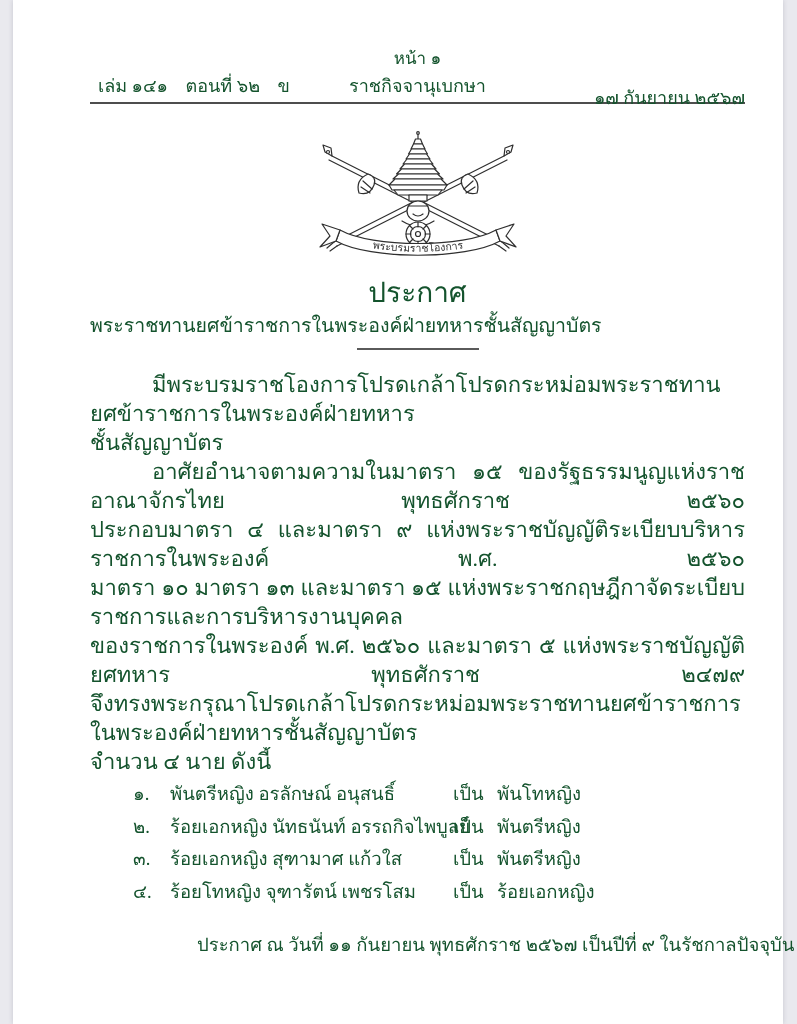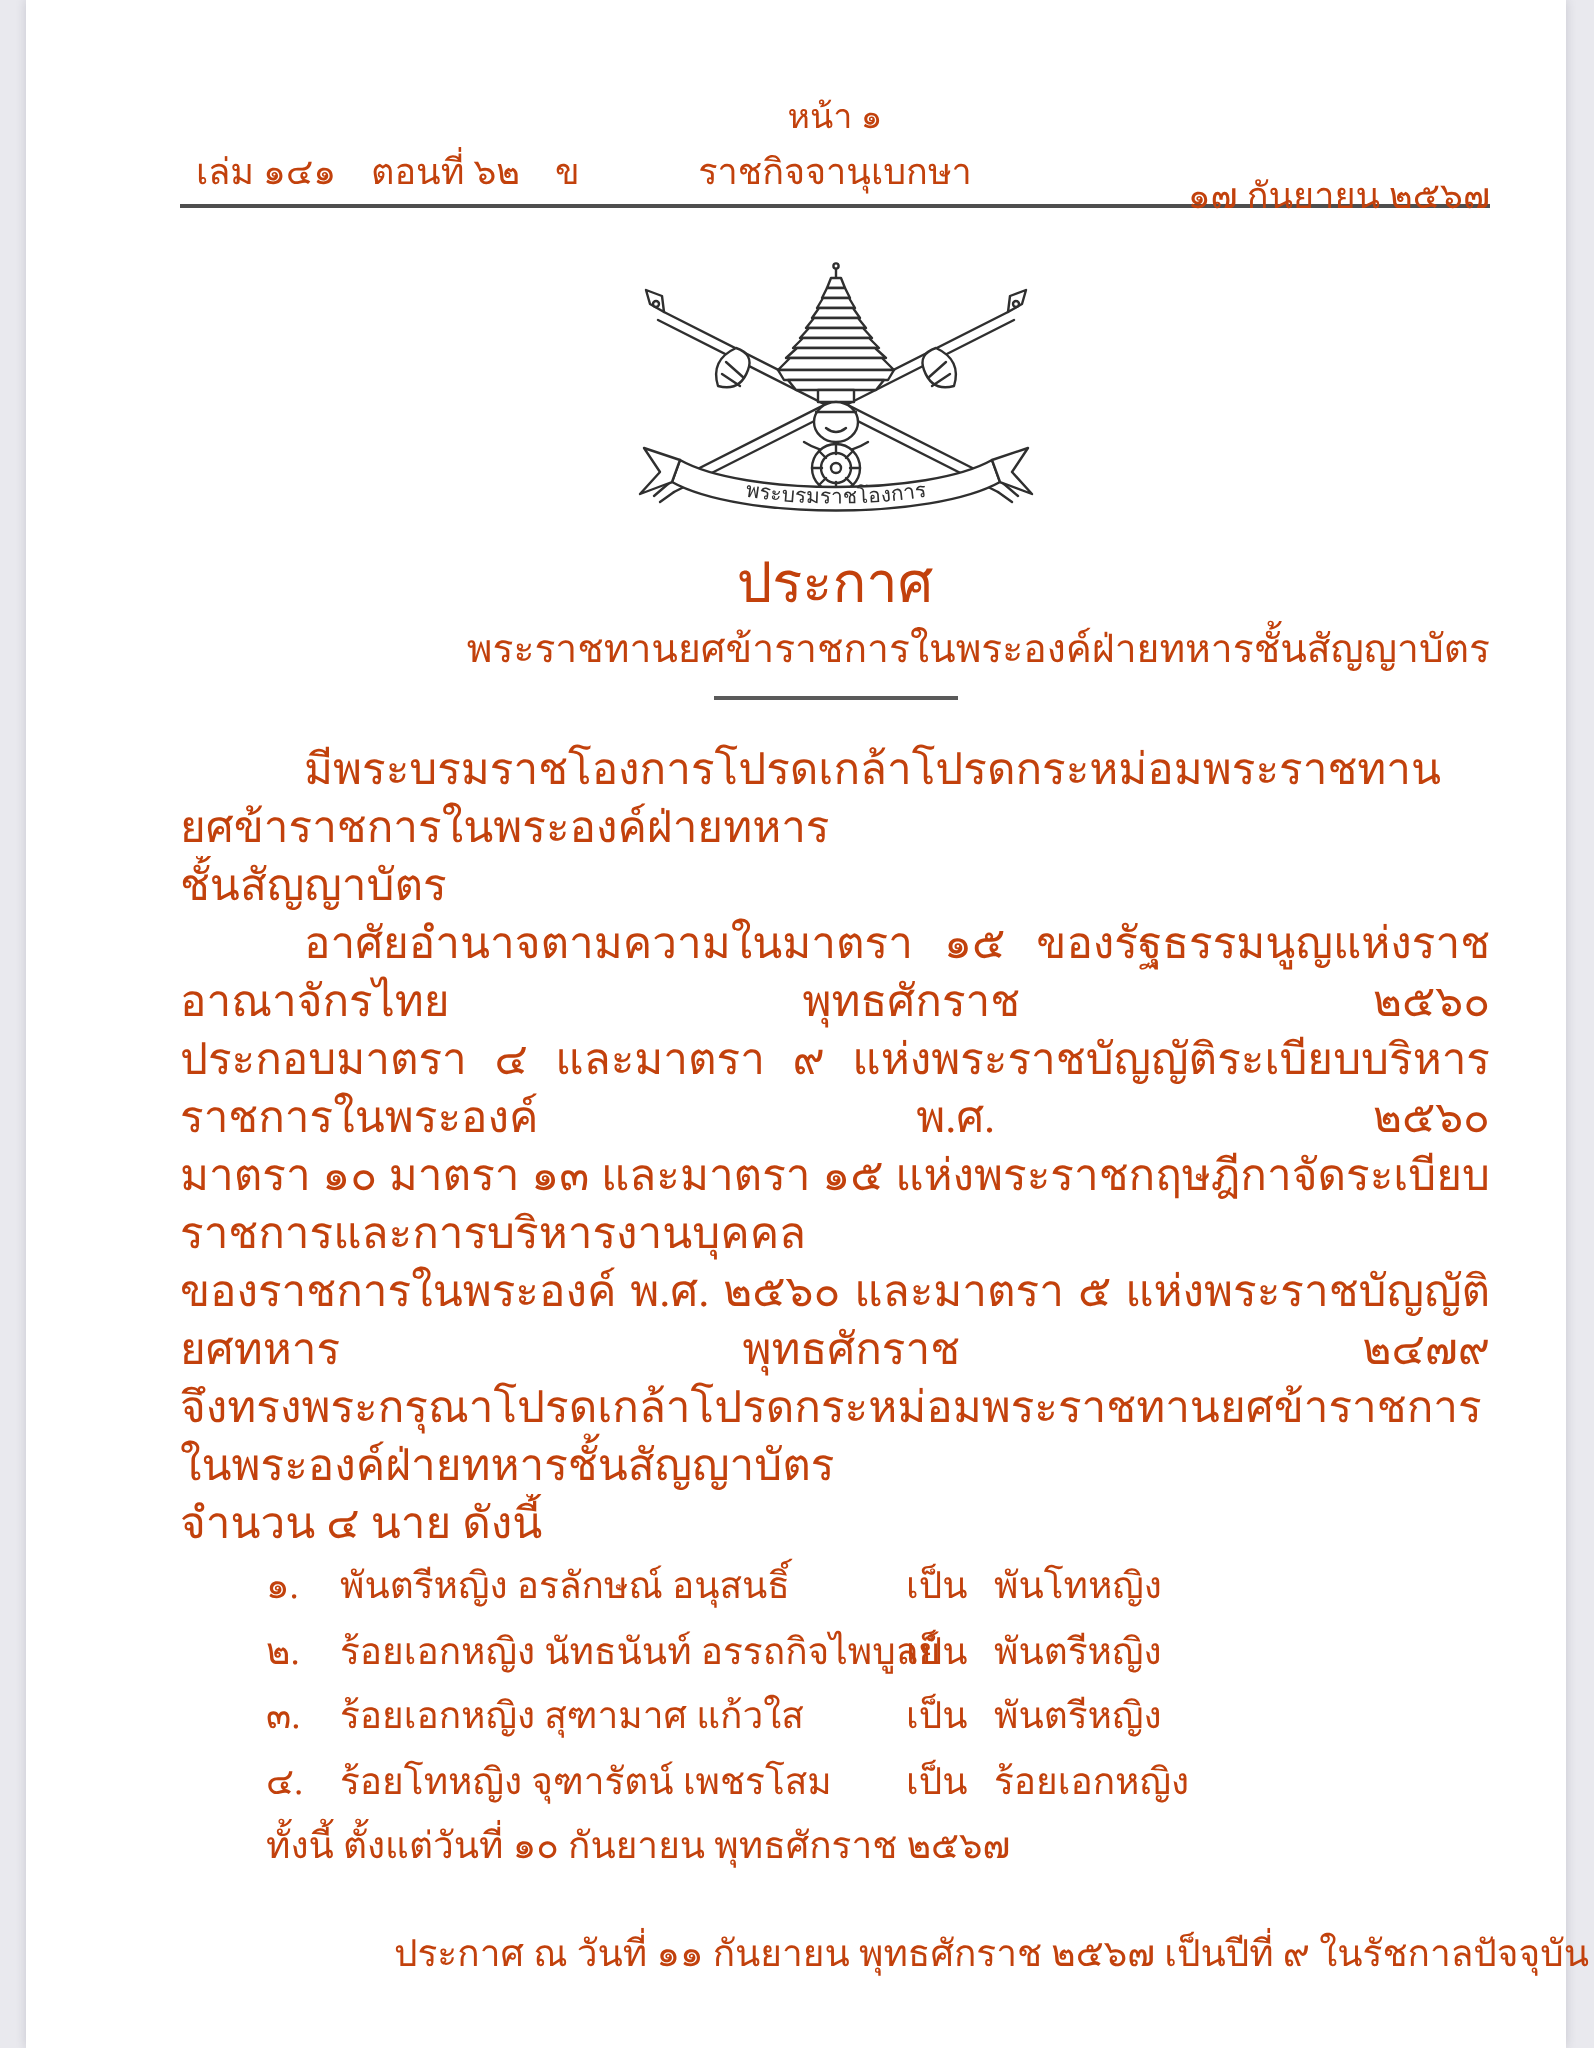--- a/index.html
+++ b/index.html
@@ -8,36 +8,36 @@
     background:#e9e9ee;
     font-family:"Liberation Serif","DejaVu Serif",serif;
     position:relative;overflow:hidden;
   }
   .paper{
     position:absolute;top:0;bottom:0;left:13px;width:770px;
     background:#ffffff;
     box-shadow:0 0 5px rgba(50,50,70,.18);
   }
   .content{
-    width:655px;margin-left:77px;color:#c2410c;
+    width:655px;margin-left:77px;color:#14532d;
   }
   
   .hdr-page{ text-align:center;font-size:17px;padding-top:47px;line-height:23px;}
   .hdr-row{ position:relative;margin-top:5px;font-size:18px;height:23px;line-height:23px;}
   .hdr-left{ position:absolute;left:8px;white-space:nowrap;}
   .hdr-left .seg{ margin-right:13px;}
   .hdr-center{ position:absolute;left:50%;transform:translateX(-50%);white-space:nowrap;}
   .hdr-right{ position:absolute;right:0;white-space:nowrap;margin-top:12px;}
   .hdr-rule{ margin-top:4px;height:2px;background:#4e4e4e;}
   
   .emblem{ width:216px;height:130px;margin:26px auto 0;}
   .emblem svg{display:block;}
   
   .title{ margin-top:16px;text-align:center;font-size:28px;line-height:34px;}
-  .subtitle{ margin-top:2px;text-align:right;font-size:19.5px;line-height:27px;}
+  .subtitle{ margin-top:2px;text-align:left;font-size:19.5px;line-height:27px;}
   .title-rule{ width:122px;height:2px;background:#5a5a5a;margin:9px auto 0;}
   
   .bodytext{ margin-top:20px;font-size:22px;line-height:29px;}
   .bl{ margin:0;overflow:hidden;}
   .indent{ text-indent:62px;}
   .just{ text-align:justify;text-align-last:justify;}
   
   .appt{ margin-top:2px;font-size:18.5px;}
   .arow{ position:relative;height:32.5px;line-height:32.5px;}
   .arow span{ position:absolute;top:0;white-space:nowrap;}
@@ -158,18 +158,17 @@
         <span class="a-rank">พันตรีหญิง</span>
       </div>
       <div class="arow">
         <span class="a-no">๔.</span>
         <span class="a-name">ร้อยโทหญิง จุฑารัตน์  เพชรโสม</span>
         <span class="a-verb">เป็น</span>
         <span class="a-rank">ร้อยเอกหญิง</span>
       </div>
     </div>
 
-    <p class="effective">ทั้งนี้  ตั้งแต่วันที่ ๑๐ กันยายน พุทธศักราช ๒๕๖๗</p>
 
     <p class="closing">ประกาศ ณ วันที่  ๑๑  กันยายน  พุทธศักราช  ๒๕๖๗  เป็นปีที่  ๙  ในรัชกาลปัจจุบัน</p>
 
   </div>
 </div>
 
 </body></html>

